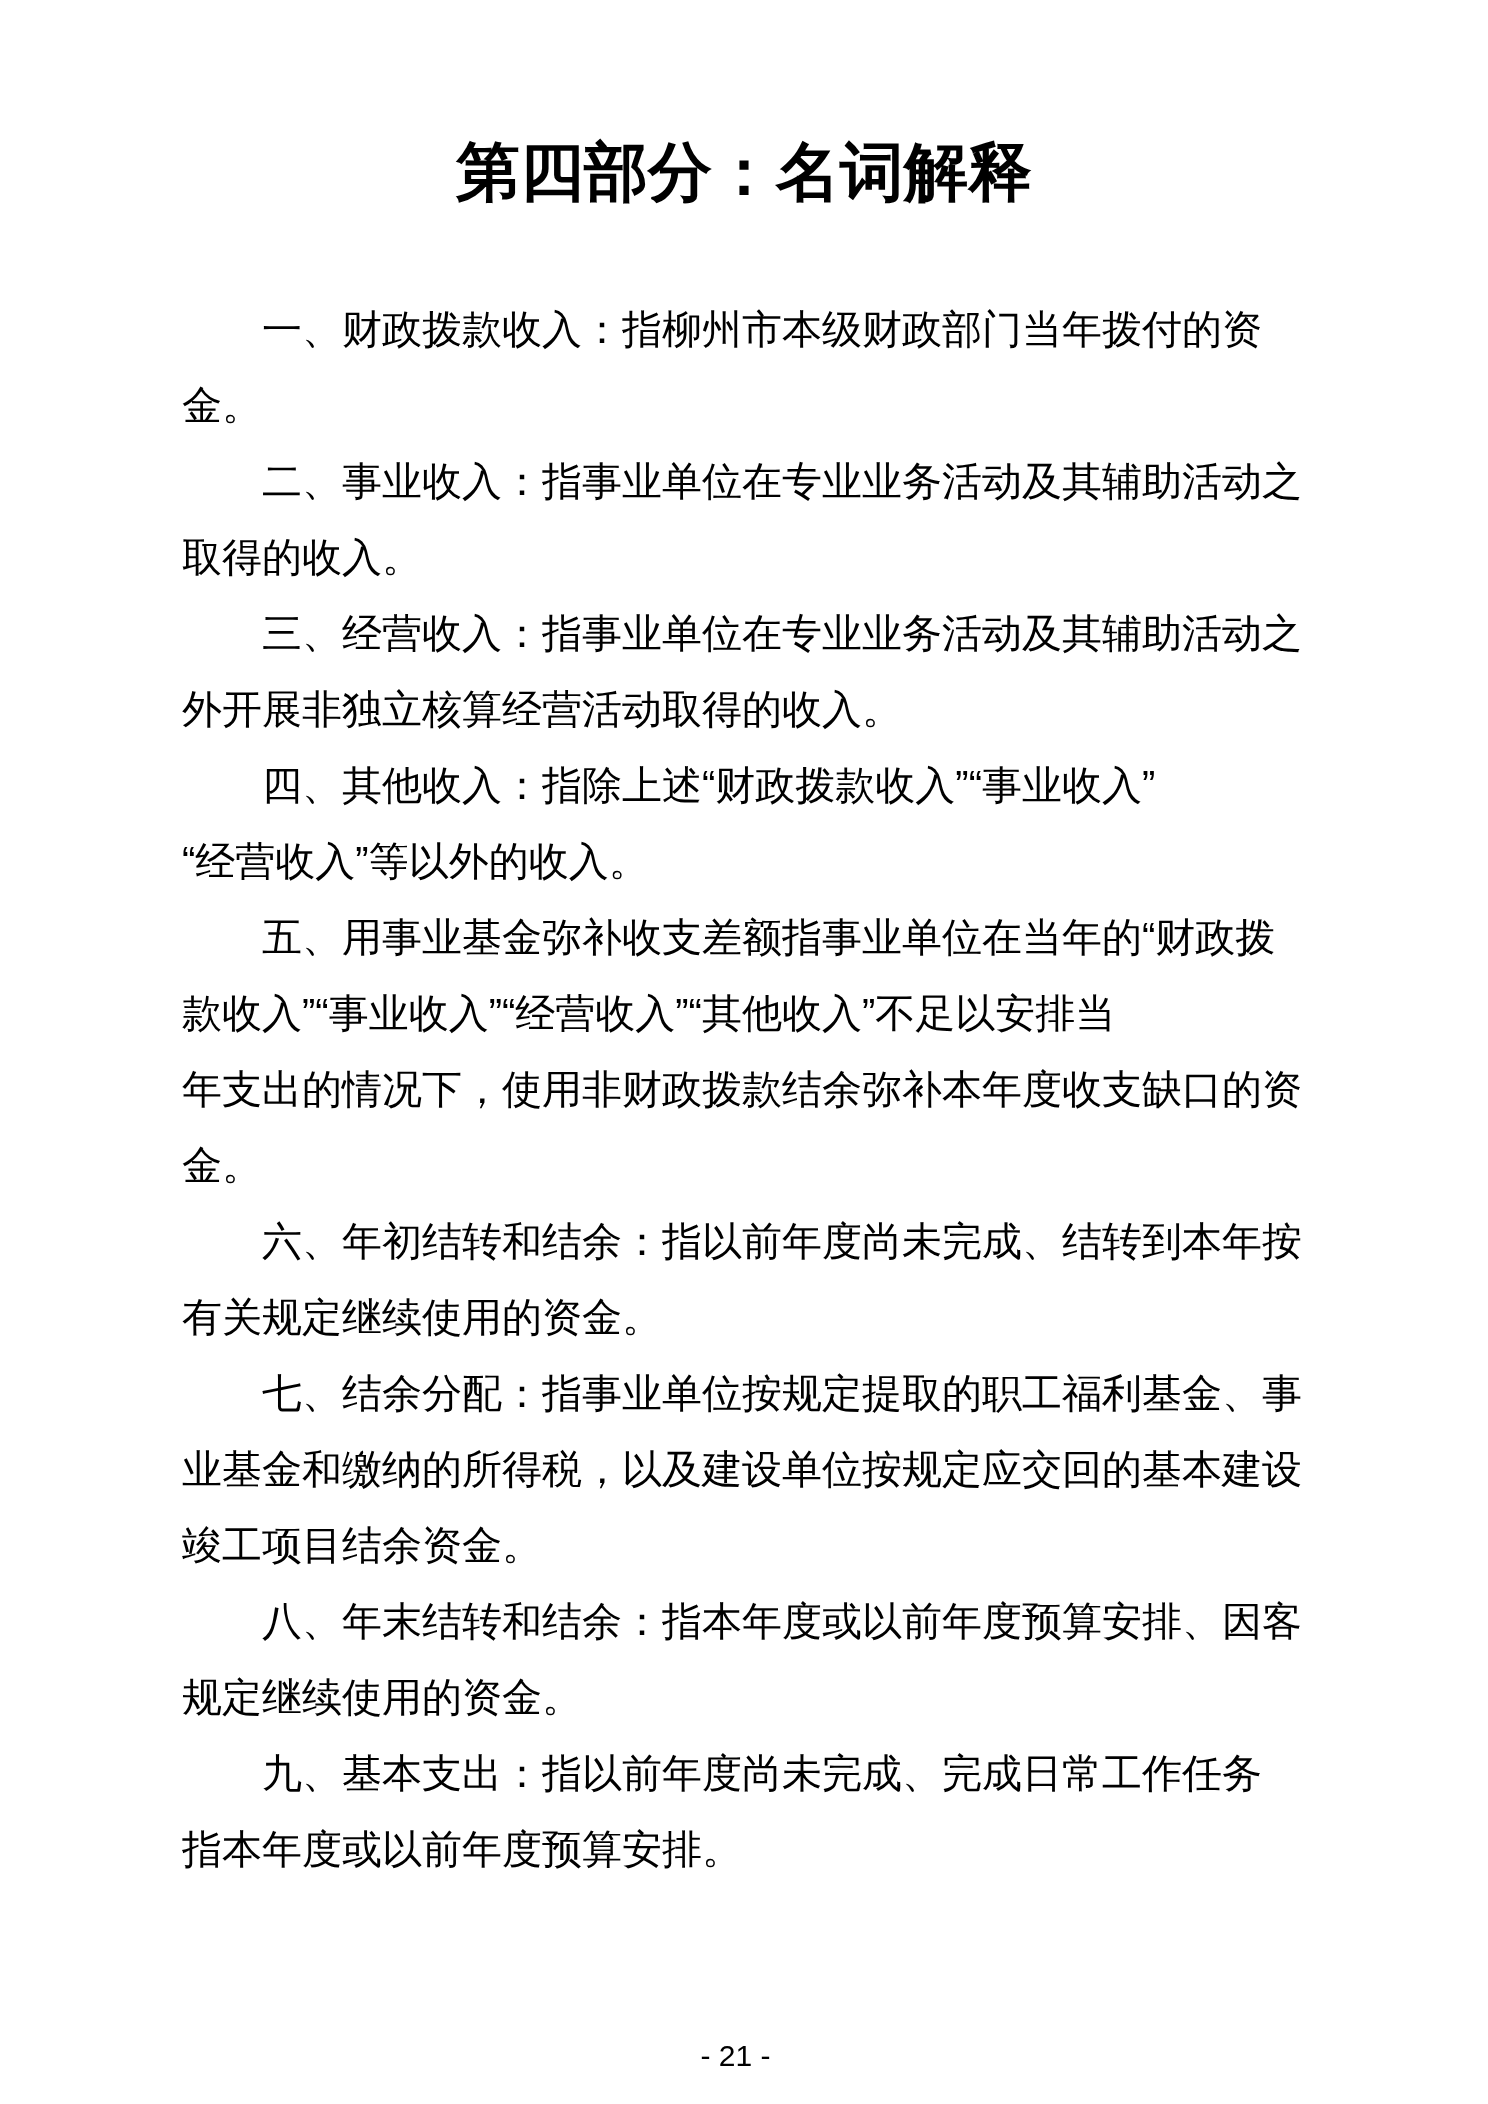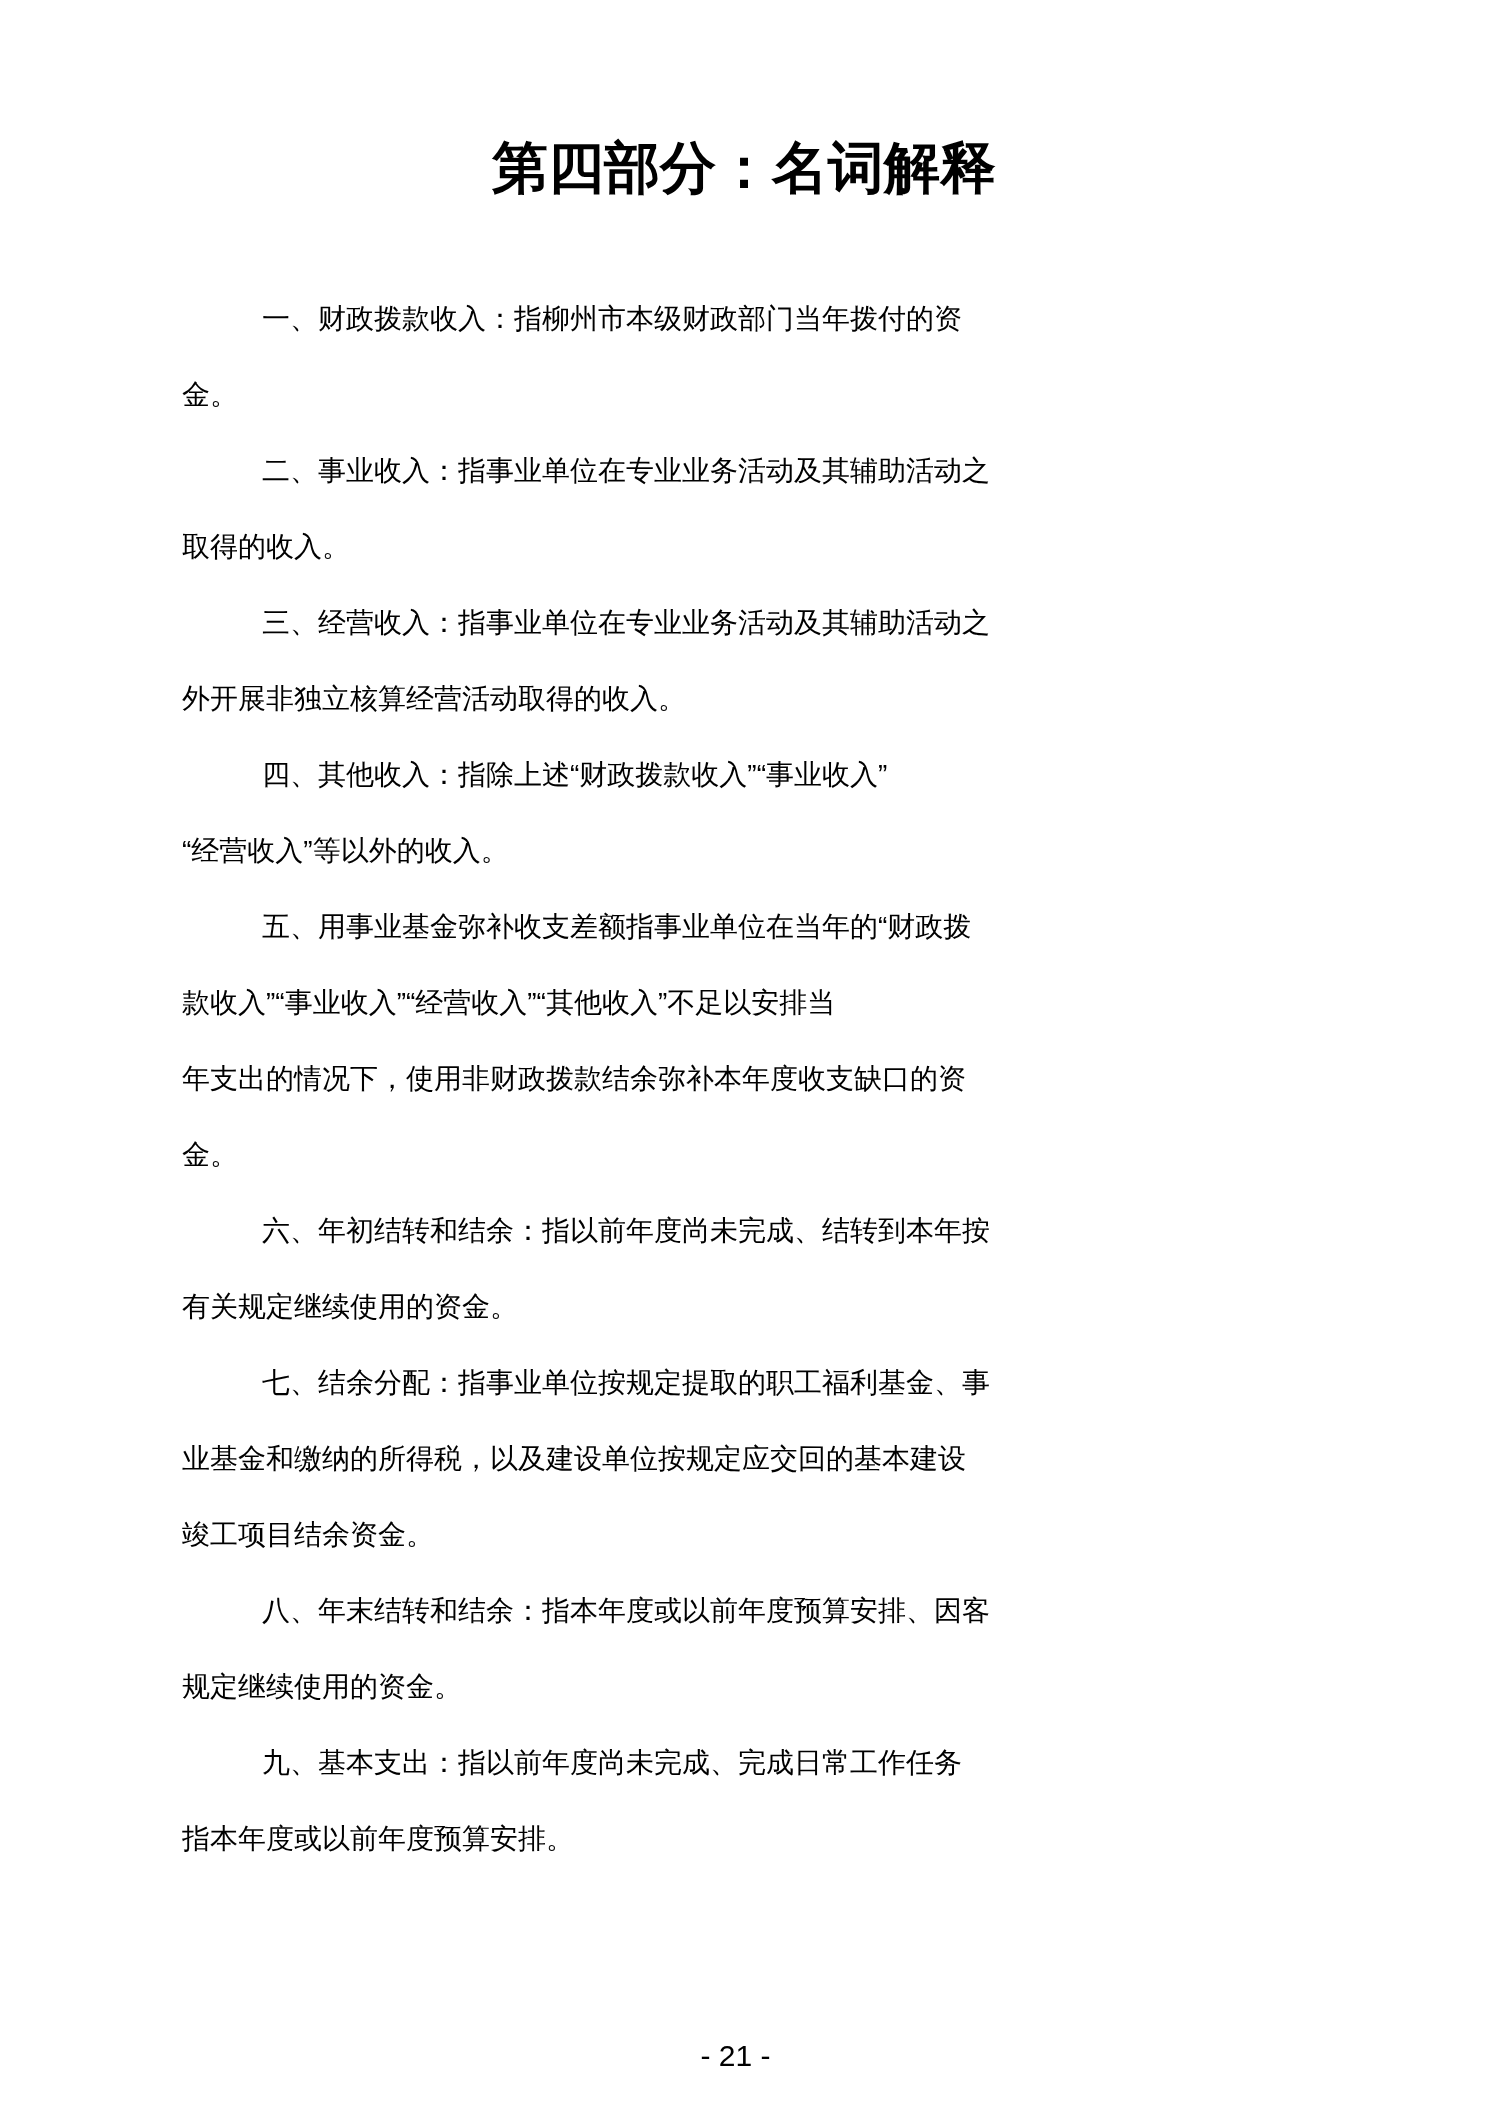--- a/index.html
+++ b/index.html
@@ -15,29 +15,29 @@
     position: relative;
     width: 1488px;
     height: 2104px;
     background: #ffffff;
     overflow: hidden;
   }
   .title {
     margin: 0;
     padding-top: 134px;
     text-align: center;
-    font-size: 56px;
+    font-size: 64px;
     font-weight: bold;
     line-height: 1.2;
   }
   .body {
     margin: 80px 170px 0 182px;
   }
   .line {
-    font-size: 28px;
+    font-size: 40px;
     line-height: 76px;
     white-space: nowrap;
   }
   .first-line {
     text-indent: 80px;
   }
   .footer {
     position: absolute;
     left: 0;
     right: 17px;

